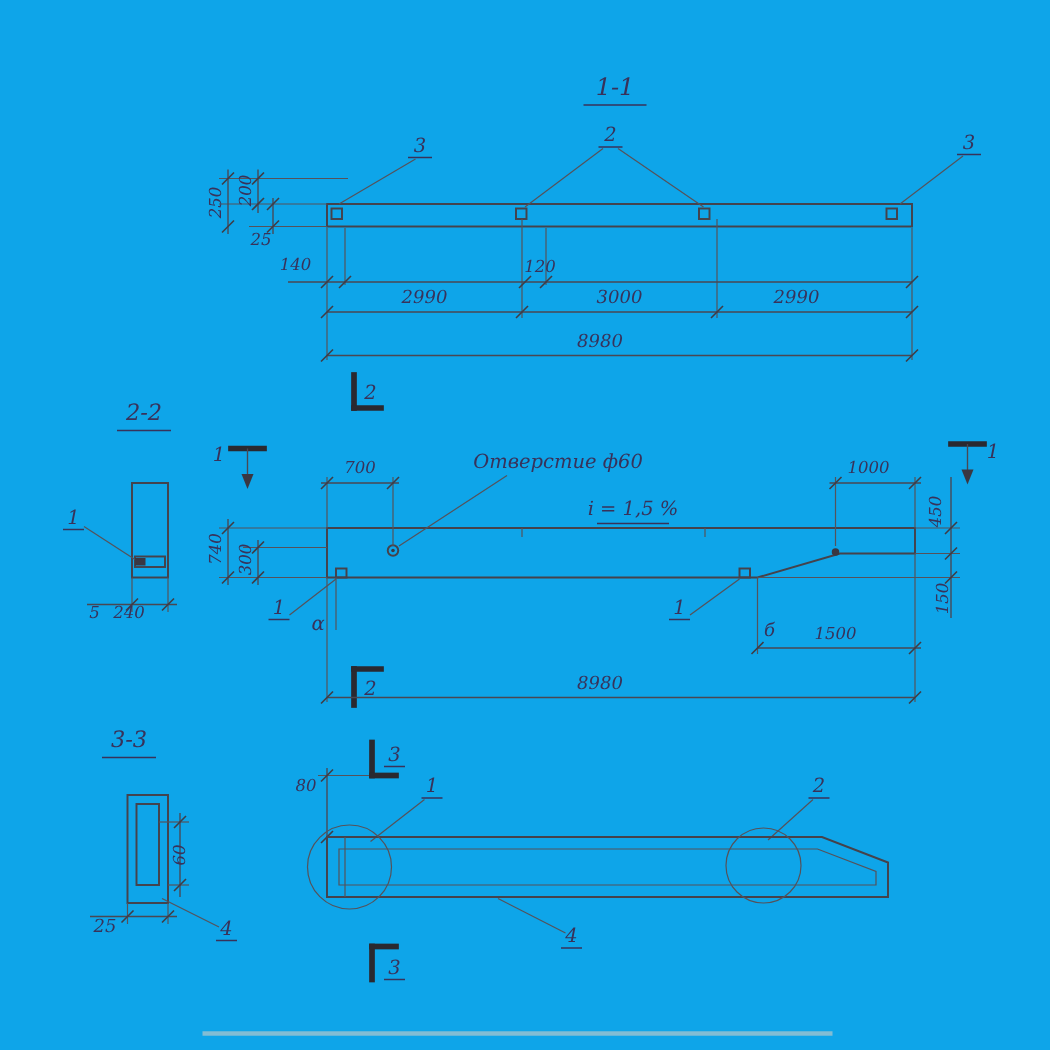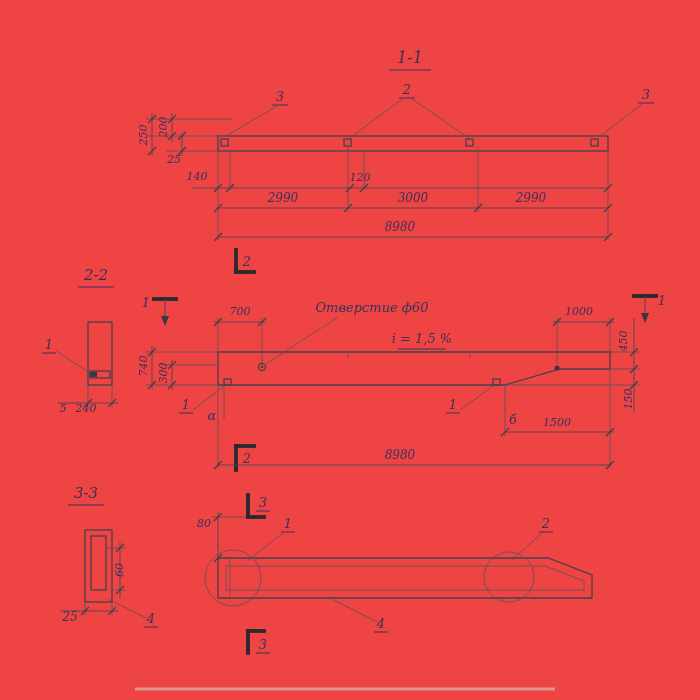--- a/index.html
+++ b/index.html
@@ -1,16 +1,16 @@
 <!DOCTYPE html>
 <html><head>
 <meta charset="utf-8">
 <style>
   html,body{margin:0;padding:0;background:#e9e7e2;}
-  .page{width:700px;height:700px;background:#ef4444;position:relative;overflow:hidden;}
+  .page{width:700px;height:700px;background:#0ea5e9;position:relative;overflow:hidden;}
   svg{display:block}
   .ln{stroke:#45424b;stroke-width:1.3;fill:none;stroke-linecap:round}
   .thin{stroke:#55525a;stroke-width:0.8;fill:none}
   .dim{stroke:#4a4752;stroke-width:0.9;fill:none}
   .thk{stroke:#2a2930;stroke-width:3.8;fill:none;stroke-linecap:square}
   .tk{stroke:#3f3c46;stroke-width:1.1}
   .ul{stroke:#38325a;stroke-width:1}
   .fl{fill:#3a3742;stroke:none}
   text{font-family:"DejaVu Serif",serif;font-style:italic;fill:#38325a}
   .t11{font-size:11px}.t12{font-size:12px}.t13{font-size:13px}.t15{font-size:15px}.t16{font-size:16px}

